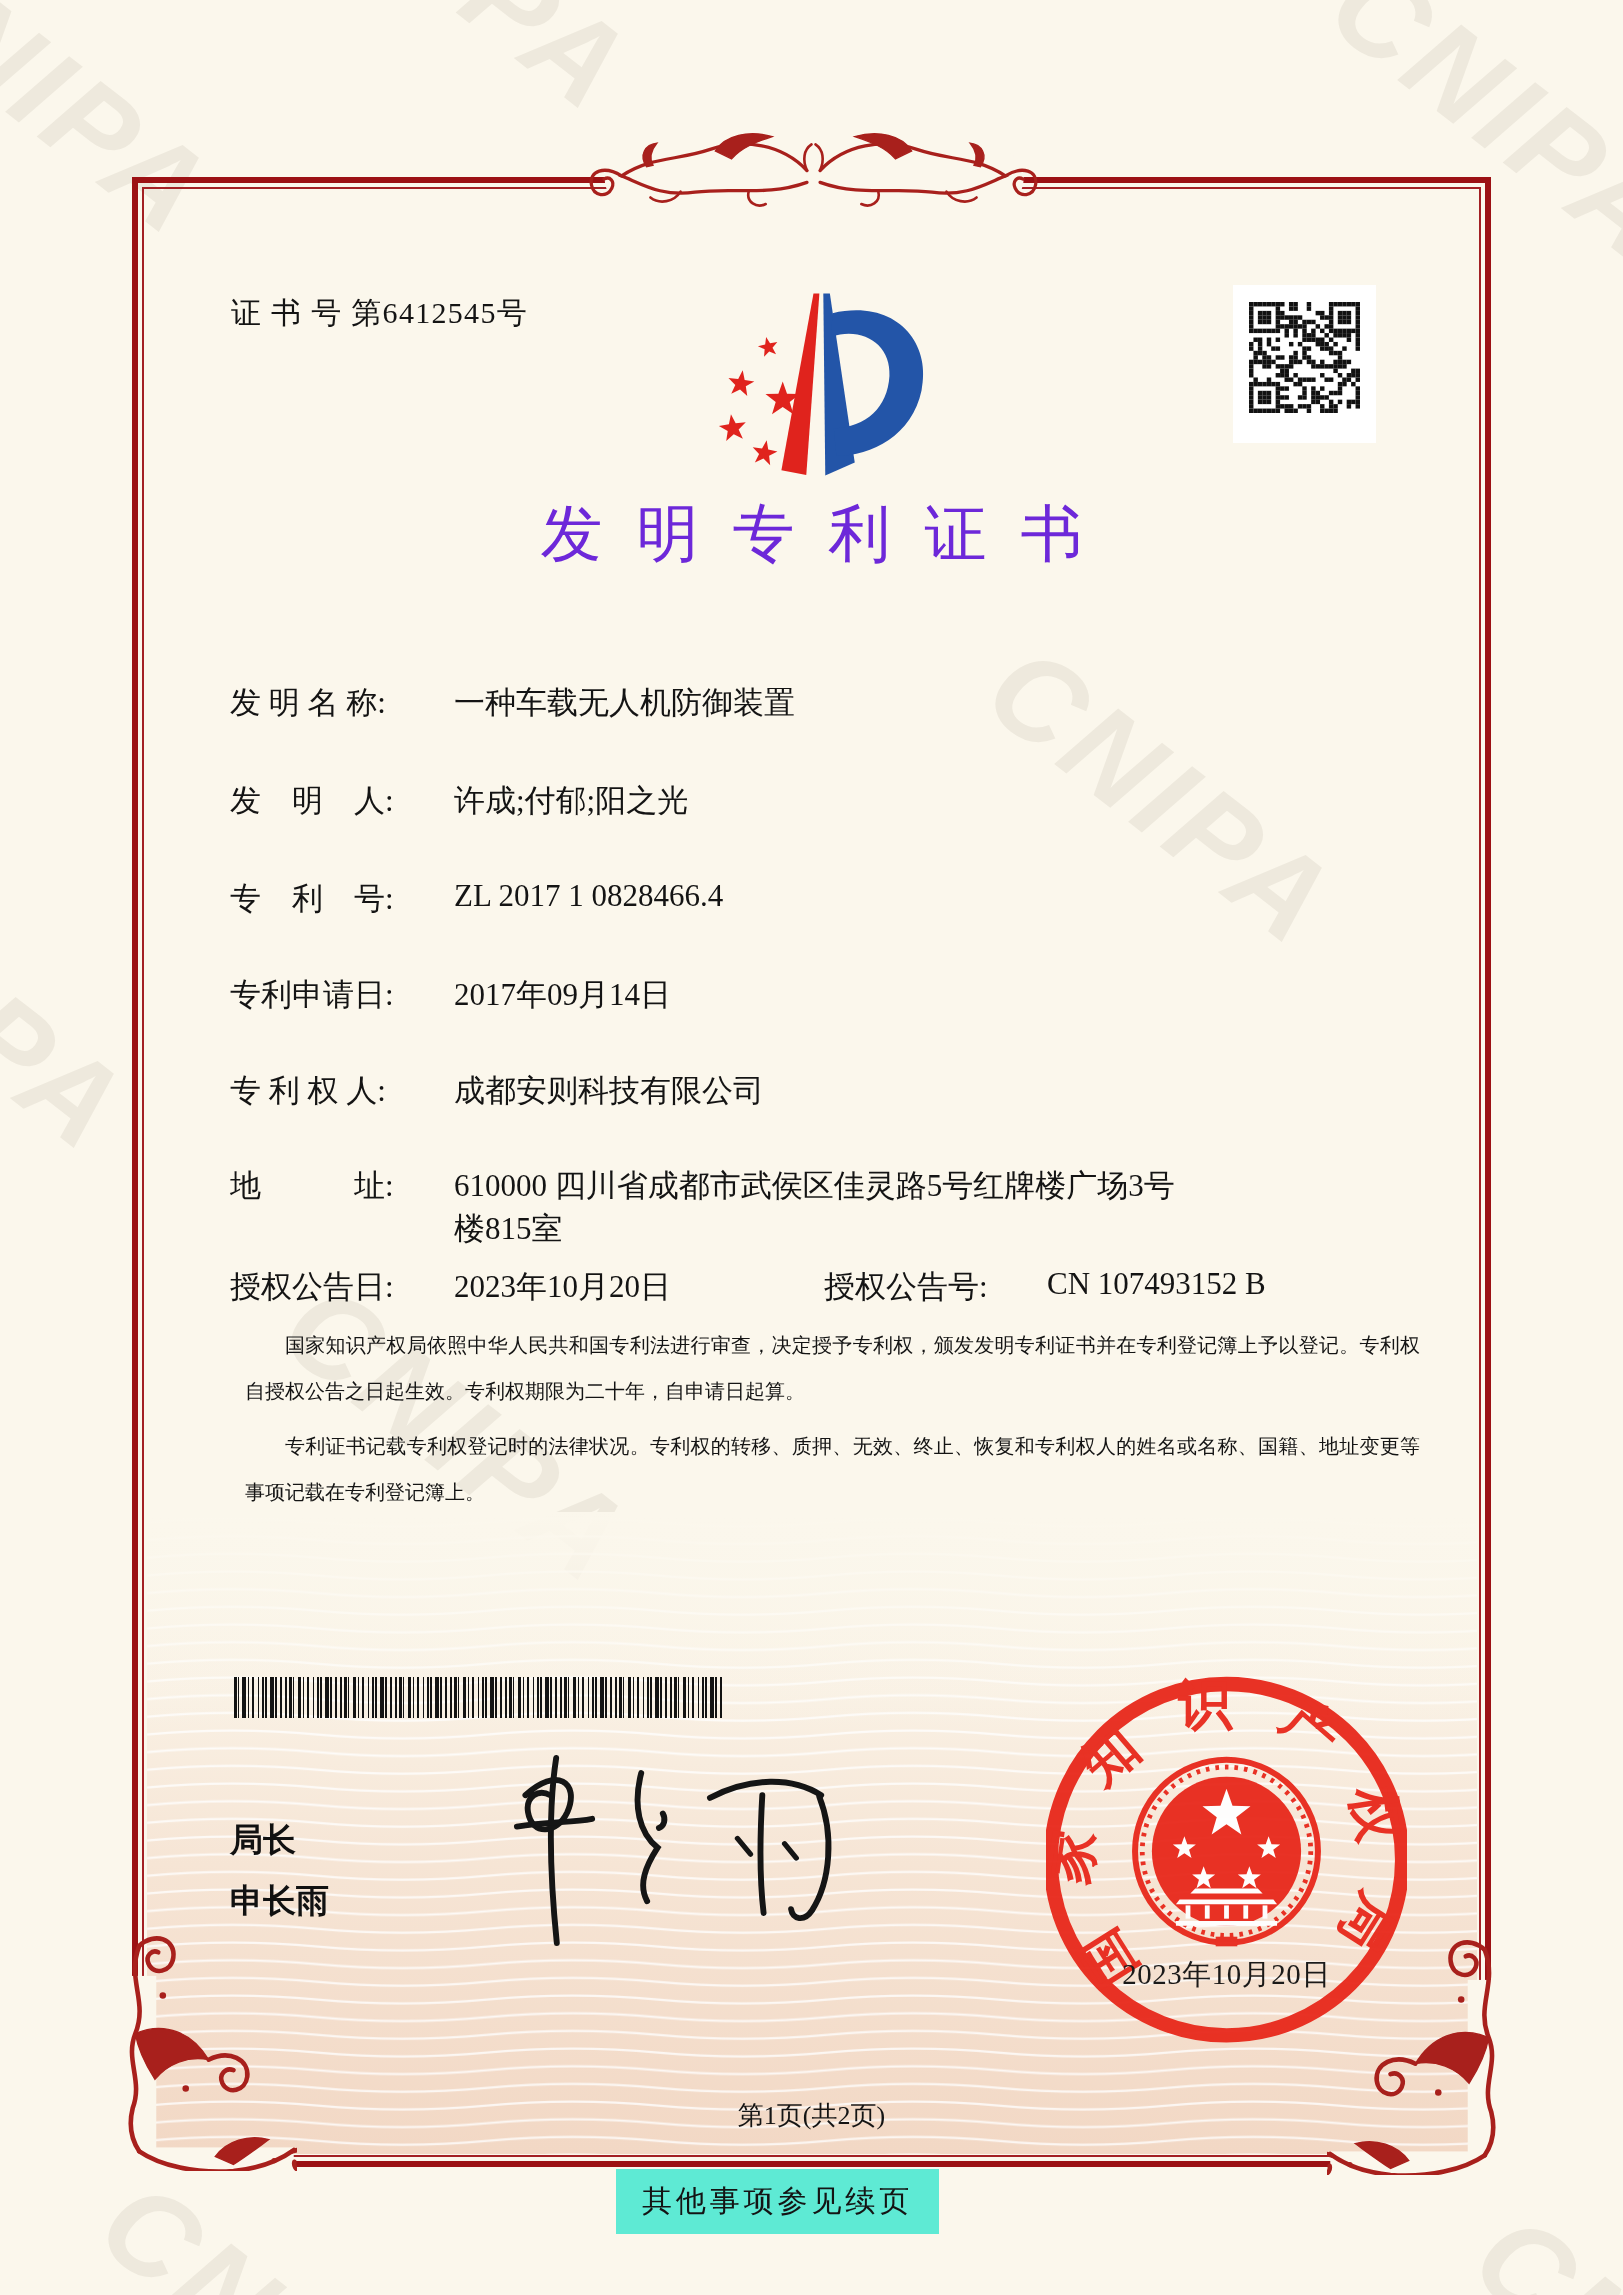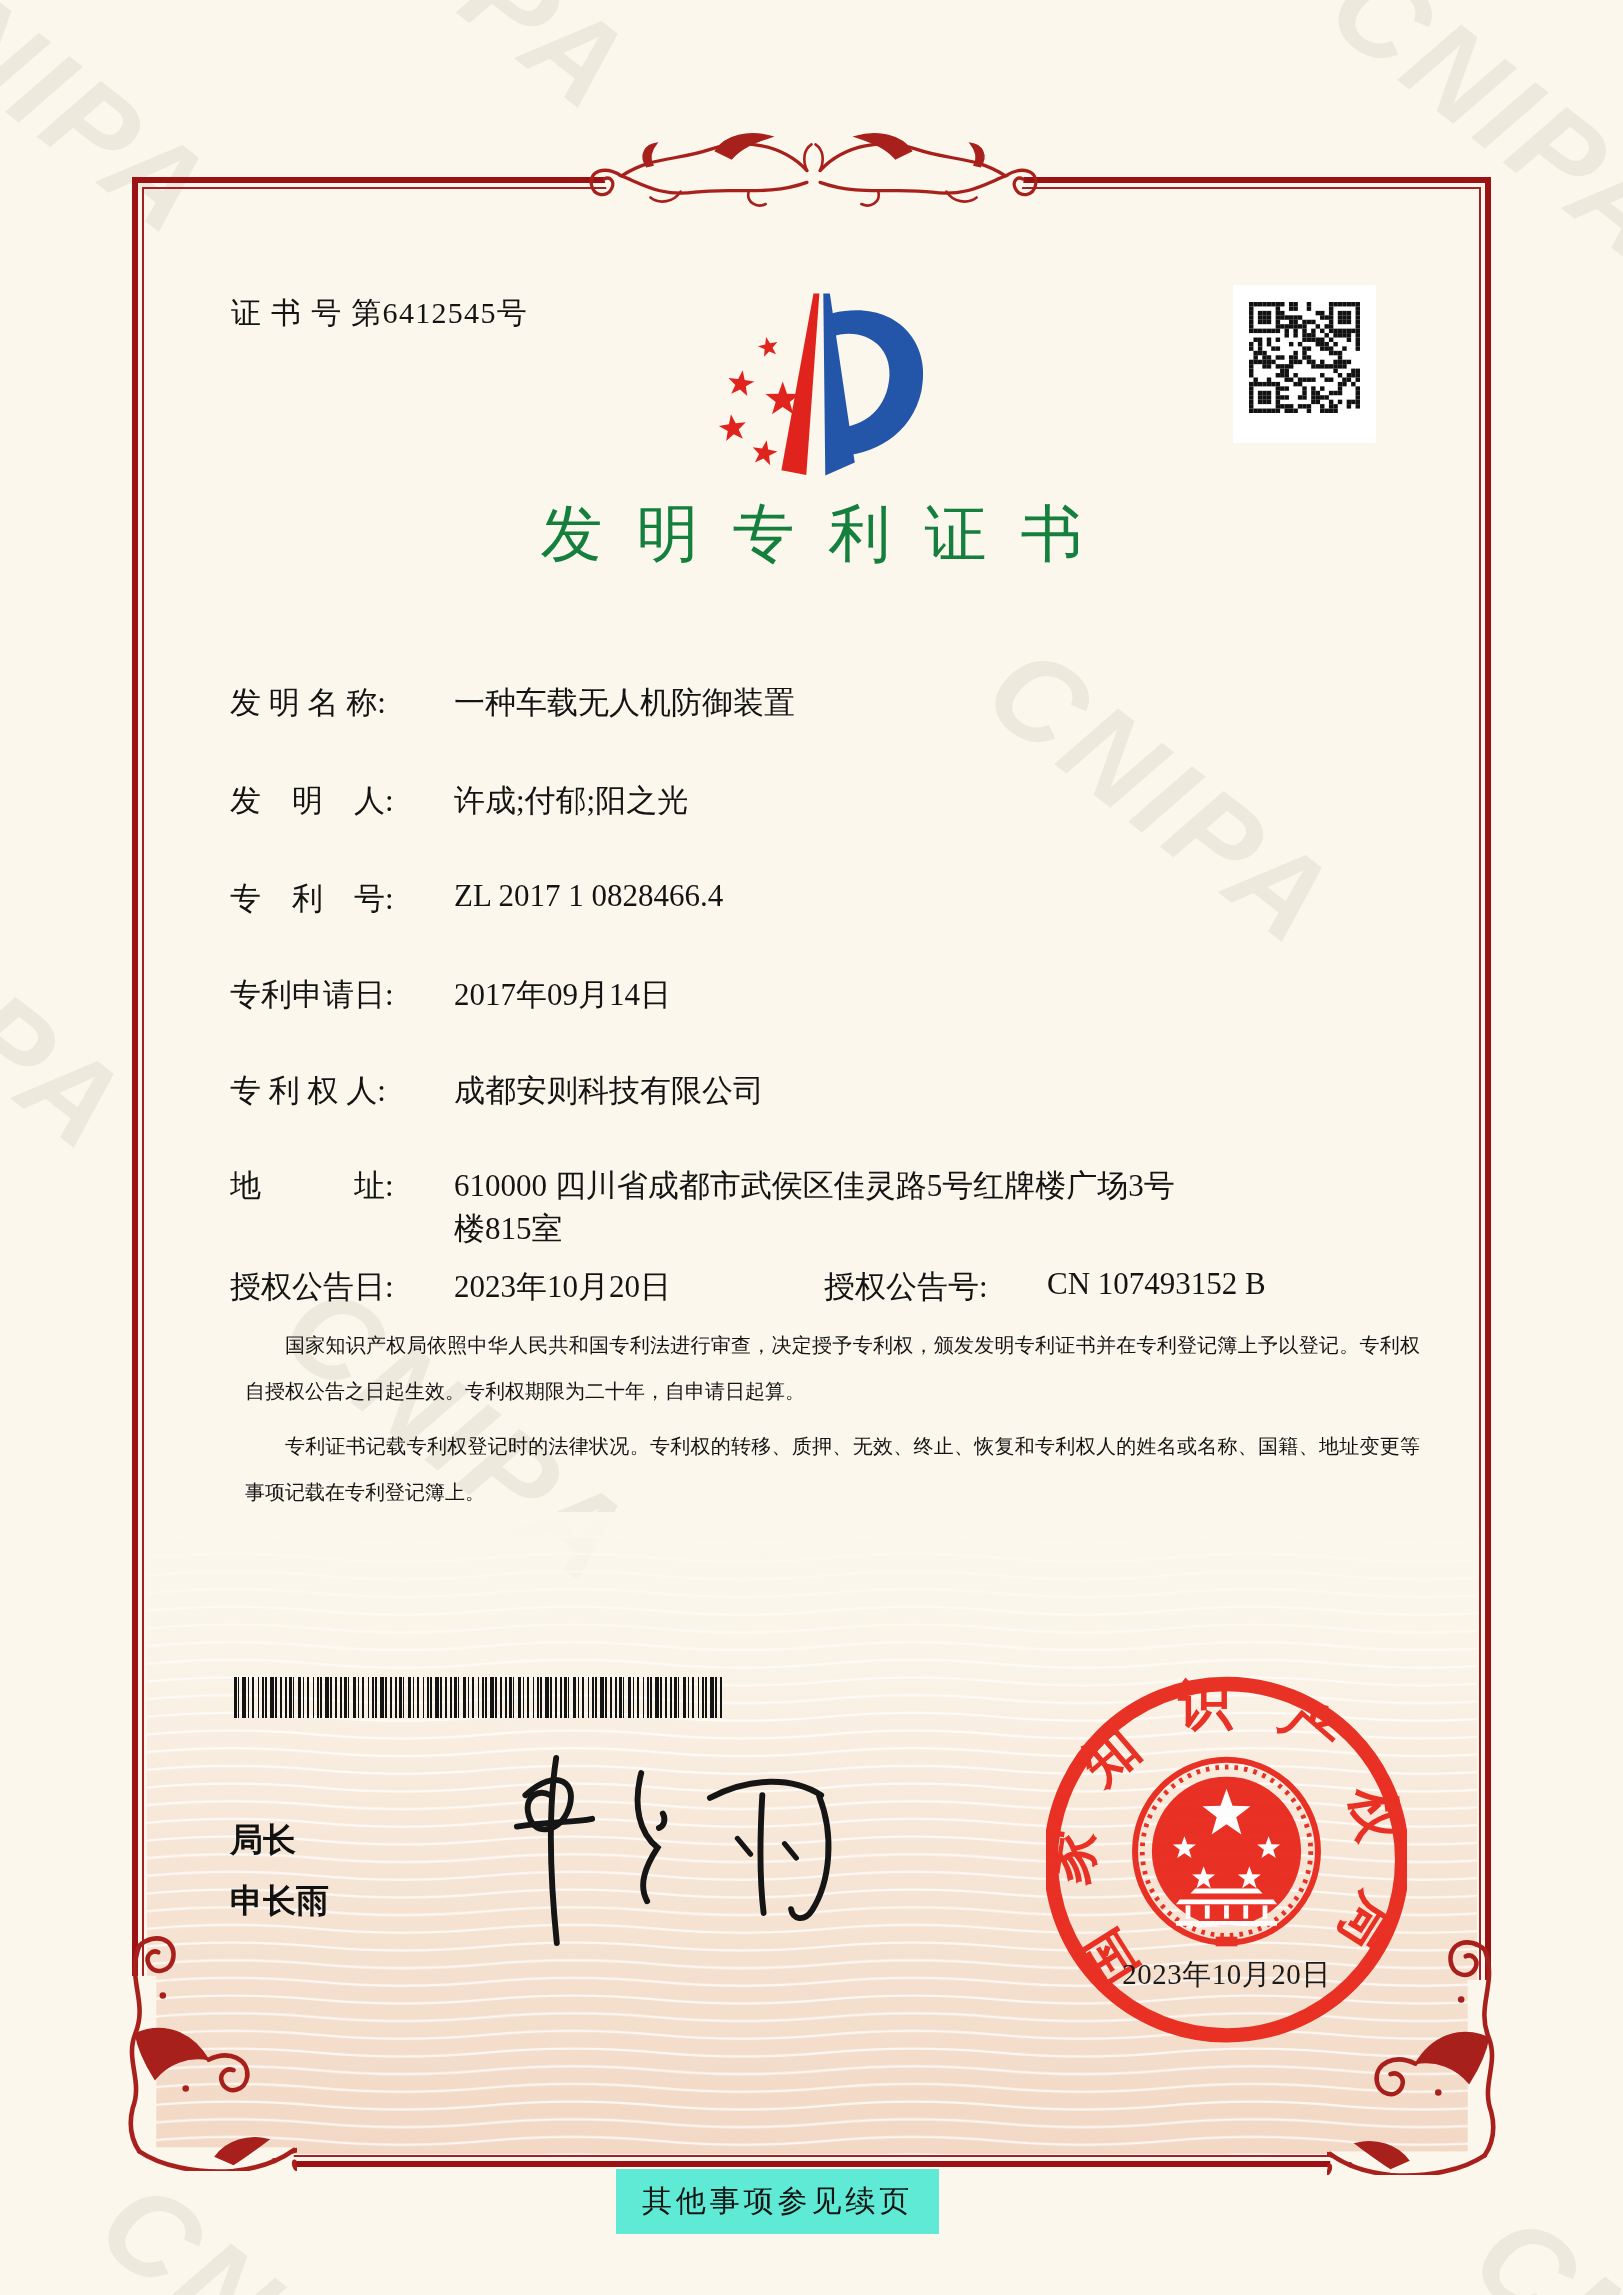--- a/index.html
+++ b/index.html
@@ -23,21 +23,21 @@
                border:6.5px solid #9C1114;z-index:3;}
   #frame-inner{left:142px;top:187px;width:1339px;height:1970px;box-sizing:border-box;
                border:2px solid #A32024;z-index:3;}
   .orn{z-index:4;pointer-events:none;}
   
   #cert-no{left:231px;top:293px;font-size:30px;letter-spacing:1.3px;z-index:5;}
   #logo{left:691px;top:287px;z-index:5;}
   #qr{left:1233px;top:285px;width:143px;height:158px;background:#ffffff;z-index:5;}
   #qr svg{position:absolute;left:15.7px;top:17px;}
   #title-row{left:0;top:492px;width:1623px;text-align:center;z-index:5;}
-  #title-row span{font-size:62px;font-weight:500;letter-spacing:34px;margin-right:-34px;color:#15803d;}
+  #title-row span{font-size:62px;font-weight:500;letter-spacing:34px;margin-right:-34px;color:#6d28d9;}
   
   .frow{position:absolute;left:230px;height:42px;font-size:31px;z-index:5;white-space:nowrap;}
   .flabel{position:absolute;left:0;top:0;}
   .fvalue{position:absolute;left:224px;top:0;}
   .flabel2{position:absolute;left:594px;top:0;}
   .fvalue2{position:absolute;left:817px;top:0;}
   #addr-line2{position:absolute;left:224px;top:43px;}
   
   #body-text{left:245px;top:1322px;width:1175px;font-size:20px;line-height:46px;
              text-align:justify;z-index:5;}
@@ -538,18 +538,19 @@
         <rect x="-36" y="-6" width="8" height="22"></rect>
         <rect x="-4" y="-6" width="8" height="22"></rect>
         <rect x="28" y="-6" width="8" height="22"></rect>
         <rect x="60" y="-6" width="8" height="22"></rect>
         <path d="M-84 20 L84 20 L84 28 L-84 28 Z"></path>
       </g>
     </g>
     <text x="300" y="518" font-size="48" letter-spacing="1" fill="#101010" text-anchor="middle">2023年10月20日</text>
   </svg>
 
+  <div id="page-indicator" class="abs">第1页(共2页)</div>
   <div id="note-box" class="abs">
     <span>其他事项参见续页</span>
   </div>
 
 </div>
 
 
 </body></html>

